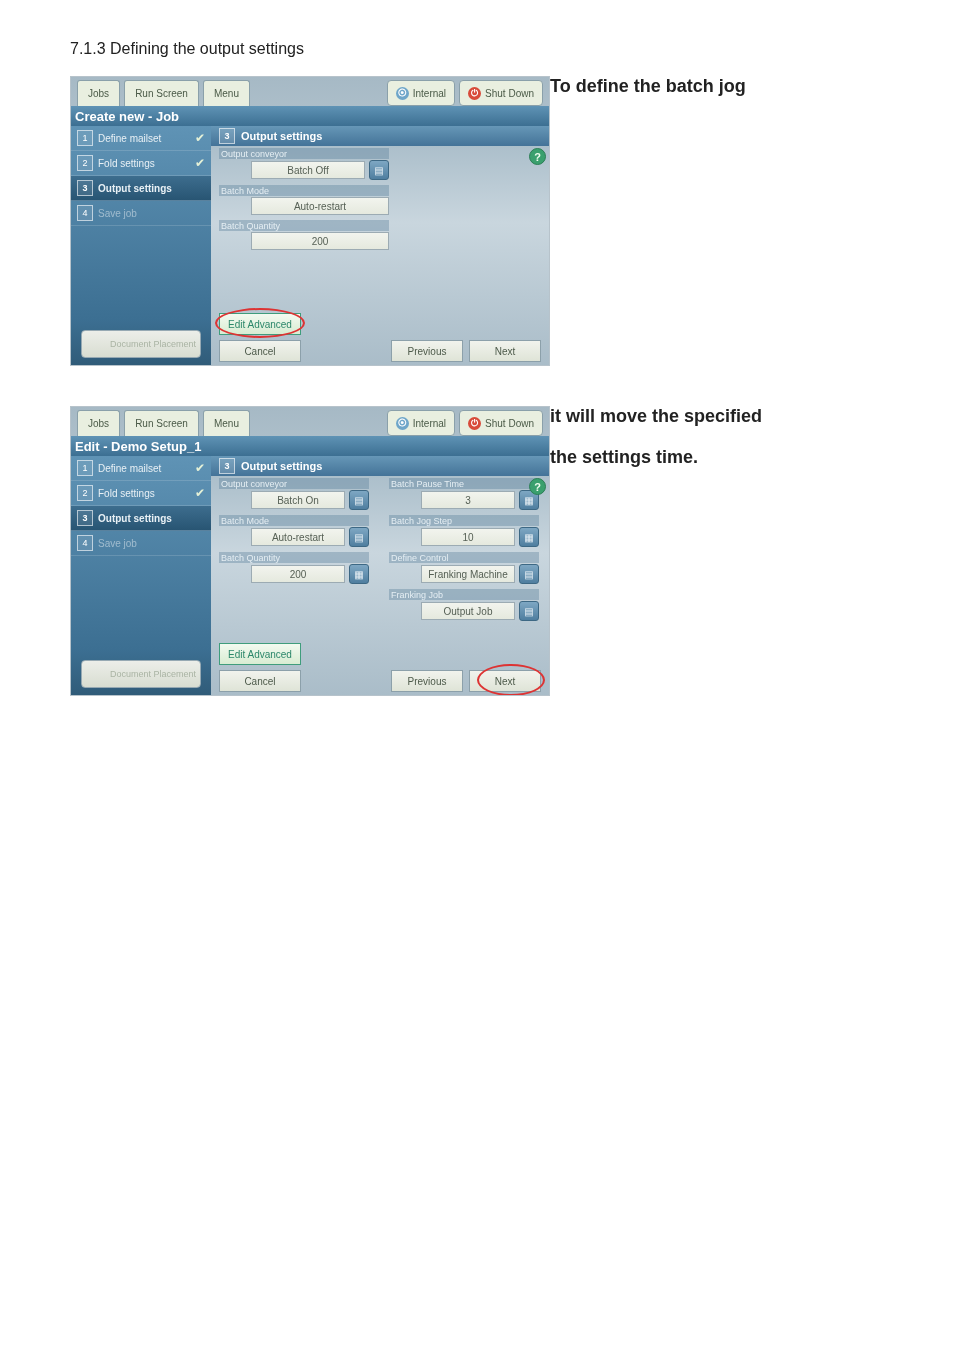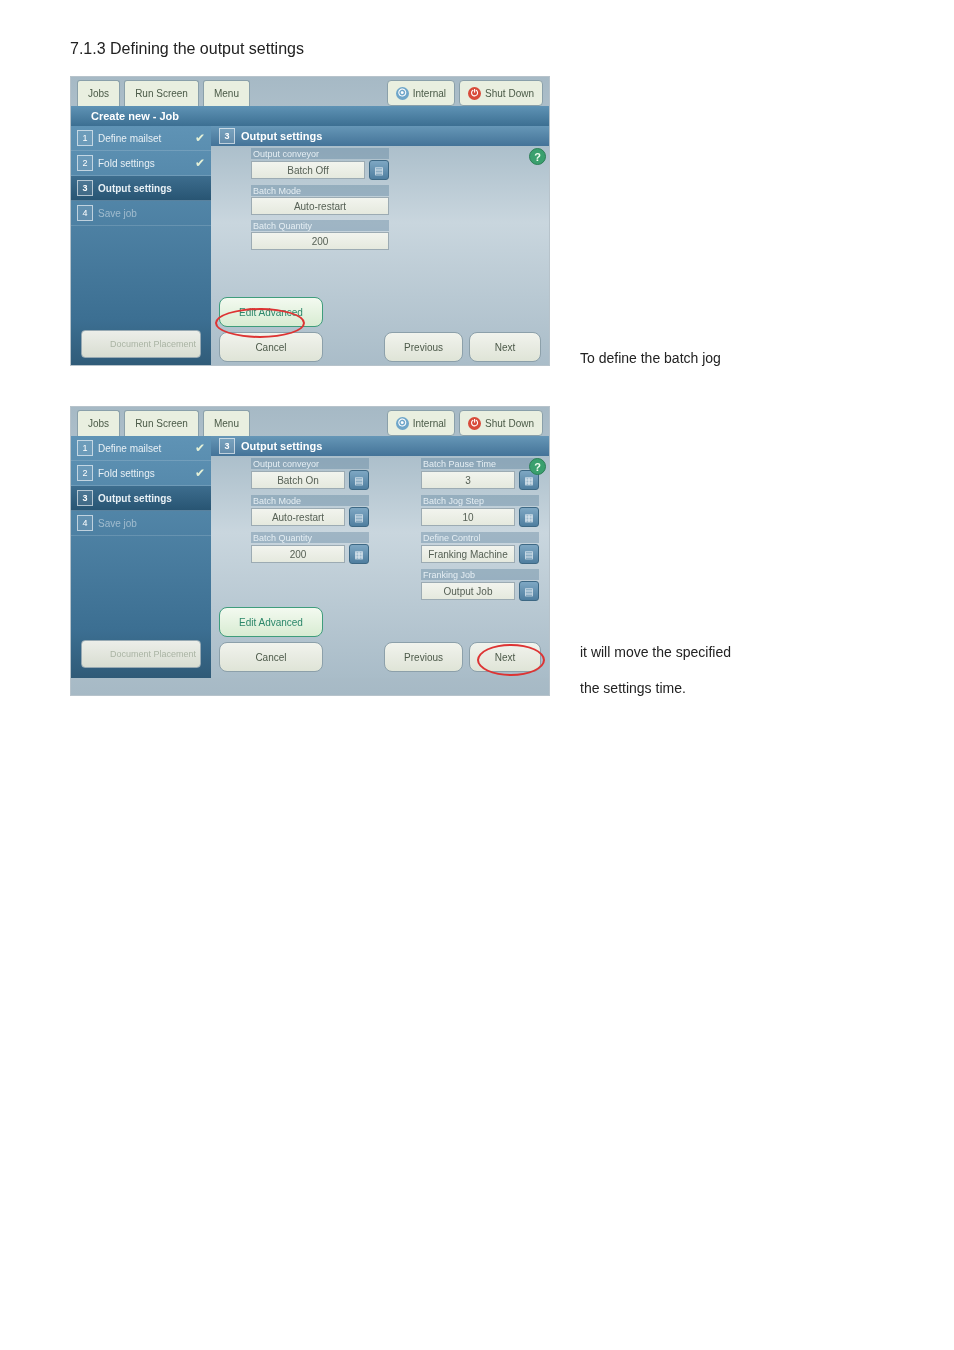--- a/index.html
+++ b/index.html
@@ -24,27 +24,27 @@
     height: 290px;
     border: 1px solid #b7c3cb;
     position: relative;
     background: linear-gradient(to bottom, #a6b9c5 0%, #bfcfd8 45%, #a6b9c5 100%);
     box-sizing: border-box;
     overflow: hidden;
     font-size: 10px;
   }
   .row-shot {
     display: flex;
-    align-items: flex-end;
-    gap: 30px;
+    align-items: flex-start;
     margin-bottom: 40px;
   }
   .side-text {
-    font-size: 14px;
+    font-size: 18px;
     flex: 1;
+    font-weight: bold;
   }
 
   
   .topbar {
     height: 26px;
     display: flex;
     align-items: stretch;
     justify-content: space-between;
     padding: 3px 6px 0 6px;
   }
@@ -67,24 +67,24 @@
     display: inline-flex; align-items: center; justify-content: center;
     color: #fff; font-size: 9px; font-weight: bold;
   }
   .icon-blue { background: #6fa6c9; }
   .icon-red  { background: #d84b3a; }
 
   
   .createbar {
     height: 20px;
     display: flex;
-    padding-left: 20px;
+    padding-left: 4px;
     align-items: center;
     color: #fff;
-    font-size: 11px;
+    font-size: 13px;
     font-weight: bold;
     background: linear-gradient(#5f93b5, #3c6f92);
   }
 
   .body-area {
     display: flex;
     height: calc(100% - 46px);
   }
 
   
@@ -164,21 +164,20 @@
     padding: 2px 8px 0 8px;
     display: flex;
     gap: 20px;
   }
   .col { flex: 0 0 170px; display: flex; flex-direction: column; gap: 1px; }
   .field-label {
     color: #e5eef3;
     font-size: 9px;
     padding: 1px 12px 0 2px;
     background: rgba(80,120,150,.35);
-    margin-left: 32px;
   }
   .field-row {
     display: flex; align-items: center; gap: 4px;
     margin-bottom: 4px;
   }
   .field-val {
     flex: 1;
     height: 16px;
     background: linear-gradient(#f2f4ee, #e5e9de);
     border: 1px solid #9cabb3;
@@ -197,25 +196,25 @@
   .bottom-btns {
     position: absolute;
     bottom: 6px;
     left: 8px; right: 8px;
     display: flex;
     justify-content: space-between;
     align-items: flex-end;
   }
   .bottom-btns .left-col { display: flex; flex-direction: column; gap: 5px; }
   .pill {
-    height: 30px;
+    height: 22px;
     min-width: 72px;
-    padding: 0 19px;
+    padding: 0 8px;
     border: 1px solid #8ca0aa;
-    border-radius: 8px;
+    border-radius: 0;
     background: linear-gradient(#f1f3ed, #dfe4d7);
     display: flex; align-items: center; justify-content: center;
     color: #4d5a4a; font-size: 10px;
     box-sizing: border-box;
   }
   .pill.action {
     color: #2c876a;
     border-color: #3f9d7c;
     background: linear-gradient(#f3faf0, #d8ecd2);
   }
@@ -335,20 +334,21 @@
           <span class="icon-round icon-blue">⦿</span>
           <span>Internal</span>
         </div>
         <div class="topbtn">
           <span class="icon-round icon-red">⏻</span>
           <span>Shut Down</span>
         </div>
       </div>
     </div>
 
+    <div class="createbar">Edit - Demo Setup_1</div>
 
     <div class="body-area">
       <div class="wizard">
         <div class="step">
           <span class="num">1</span>
           <span>Define mailset</span>
           <span class="check">✔</span>
         </div>
         <div class="step">
           <span class="num">2</span>

